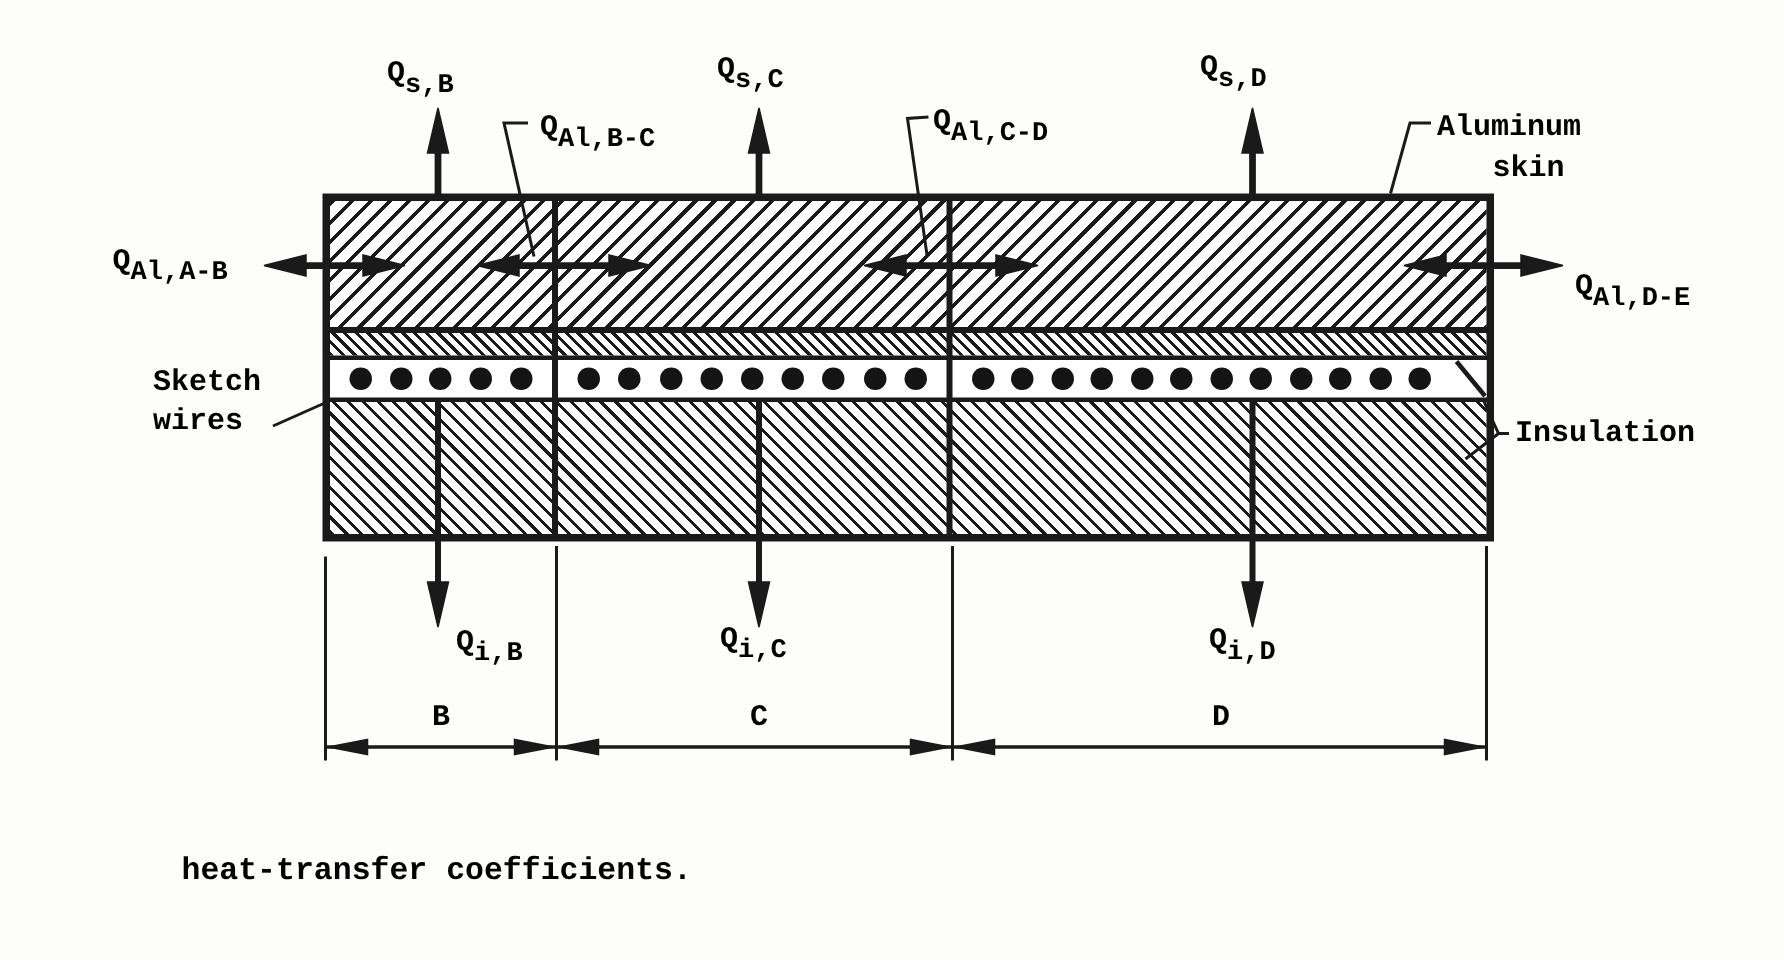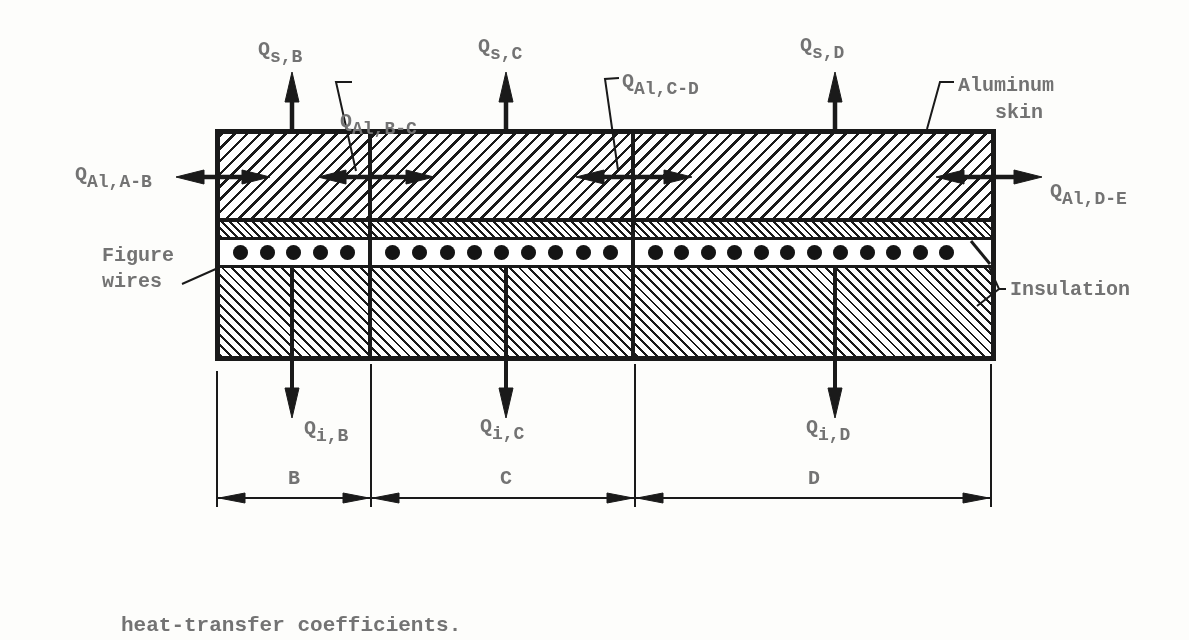--- a/index.html
+++ b/index.html
@@ -45,21 +45,21 @@
   #dots-b{left:221px; width:146px;}
   #dots-c{left:373px; width:257px;}
   #dots-d{left:636px; width:330px;}
   .dot{width:15px; height:15px; border-radius:50%; background:#141414; flex:0 0 auto;}
   
   #linework{position:absolute; left:0; top:0; z-index:4; pointer-events:none;}
   
   .lbl{
     position:absolute; z-index:5; white-space:nowrap;
     font-family:"Liberation Mono", monospace; font-weight:bold;
-    font-size:20px; line-height:24px; color:#737373;
+    font-size:20px; line-height:24px; color:#000000;
   }
   .lbl .sub{display:inline-block; position:relative; top:7px; font-size:18px;}
   .caption{font-size:21px; line-height:24px;}
 </style>
 </head>
 <body>
 
 <div id="page">
 
   <div id="main-box"></div>
@@ -182,33 +182,33 @@
         <polygon points="633,498 607,493 607,503" stroke-width="1"></polygon>
         <polygon points="637,498 663,493 663,503" stroke-width="1"></polygon>
         <polygon points="989,498 963,493 963,503" stroke-width="1"></polygon>
       </g>
     </g>
   </svg>
 
   <div class="lbl" style="left:258px; top:38px;"><span>Q</span><span class="sub">s,B</span></div>
   <div class="lbl" style="left:478px; top:35px;"><span>Q</span><span class="sub">s,C</span></div>
   <div class="lbl" style="left:800px; top:34px;"><span>Q</span><span class="sub">s,D</span></div>
-  <div class="lbl" style="left:340px; top:74px;margin-top:36px;"><span>Q</span><span class="sub">Al,B-C</span></div>
+  <div class="lbl" style="left:360px; top:74px;"><span>Q</span><span class="sub">Al,B-C</span></div>
   <div class="lbl" style="left:622px; top:70px;"><span>Q</span><span class="sub">Al,C-D</span></div>
   <div class="lbl" style="left:75px;  top:163px;"><span>Q</span><span class="sub">Al,A-B</span></div>
   <div class="lbl" style="left:1050px; top:180px;"><span>Q</span><span class="sub">Al,D-E</span></div>
   <div class="lbl" style="left:272px; top:417px;margin-left:32px;"><span>Q</span><span class="sub">i,B</span></div>
   <div class="lbl" style="left:480px; top:415px;"><span>Q</span><span class="sub">i,C</span></div>
   <div class="lbl" style="left:806px; top:416px;"><span>Q</span><span class="sub">i,D</span></div>
 
   <div class="lbl" style="left:958px; top:74px;">Aluminum</div>
   <div class="lbl" style="left:978px; top:101px;margin-left:17px;">skin</div>
-  <div class="lbl" style="left:102px; top:244px;">Figure</div>
+  <div class="lbl" style="left:102px; top:244px;">Sketch</div>
   <div class="lbl" style="left:102px; top:270px;">wires</div>
   <div class="lbl" style="left:1010px; top:278px;text-align:right;">Insulation</div>
 
   <div class="lbl" style="left:288px; top:467px;">B</div>
   <div class="lbl" style="left:500px; top:467px;">C</div>
   <div class="lbl" style="left:808px; top:467px;">D</div>
 
-  <div class="lbl caption" style="left:121px; top:570px;margin-top:44px;">heat-transfer coefficients.</div>
+  <div class="lbl caption" style="left:121px; top:570px;">heat-transfer coefficients.</div>
 
 </div>
 
 </body></html>

